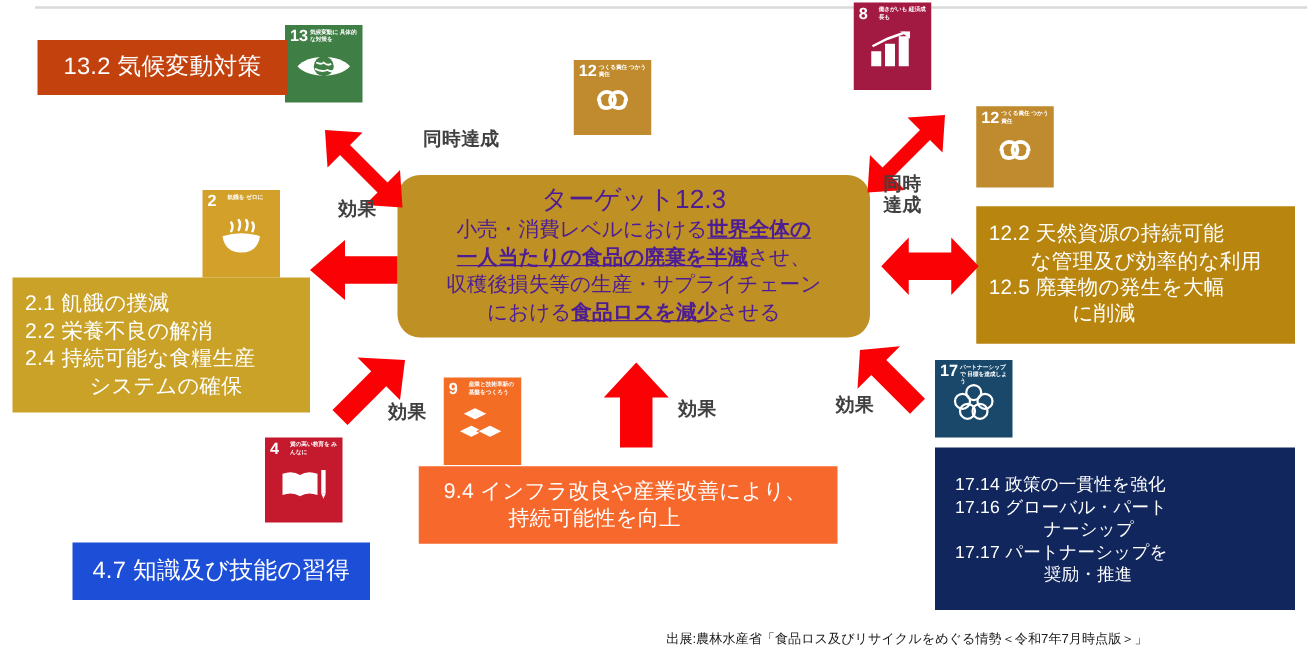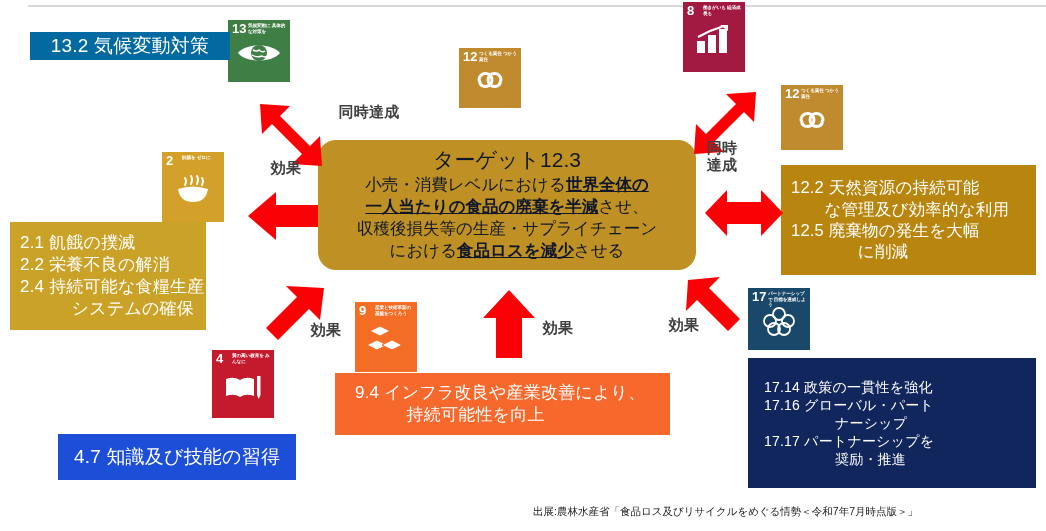--- a/index.html
+++ b/index.html
@@ -26,21 +26,21 @@
     white-space:pre-line;
     letter-spacing:.2px;
   }
 
   
   .center-box{
     position:absolute;
     left:318px;top:140px;width:378px;height:130px;
     background:#bf9023;
     border-radius:18px;
-    color:#0f172a;
+    color:#4c1d95;
     display:flex;flex-direction:column;align-items:center;justify-content:center;
     text-align:center;
     padding:4px 10px;
     box-sizing:border-box;
   }
   .center-title{font-size:21px;line-height:1.18;margin-bottom:1px;}
   .center-body{font-size:16.5px;line-height:1.33;text-align:center;}
   .center-body b{font-weight:bold;text-decoration:underline;}
 
   
@@ -89,21 +89,21 @@
   <div class="sdg" style="left:228px;top:20px;width:62px;height:62px;background:#3f7e44;">
     <span class="num">13</span>
     <span class="cap">気候変動に
 具体的な対策を</span>
     <svg width="46" height="24" viewBox="0 0 46 24">
       <path d="M2 12 C10 2 36 2 44 12 C36 22 10 22 2 12 Z" fill="#ffffff"></path>
       <circle cx="23" cy="12" r="8" fill="#3f7e44"></circle>
       <path d="M17 9 q4 2 6 0 q3 3 6 1 M16 14 q5 3 10 1 q3 2 5 0" stroke="#ffffff" stroke-width="1.4" fill="none"></path>
     </svg>
   </div>
-  <div class="box" style="left:30px;top:32px;width:200px;height:28px;background:#0369a1;font-size:19px;text-align:center;align-items:center;">
+  <div class="box" style="left:30px;top:32px;width:200px;height:44px;background:#c2410c;font-size:19px;text-align:center;align-items:center;">
     <span>13.2 気候変動対策</span>
   </div>
 
   <div class="sdg" style="left:683px;top:2px;width:62px;height:70px;background:#a21942;">
     <span class="num">8</span>
     <span class="cap">働きがいも
 経済成長も</span>
     <svg width="40" height="30" viewBox="0 0 40 30">
       <rect x="3" y="16" width="8" height="12" fill="#ffffff"></rect>
       <rect x="14" y="10" width="8" height="18" fill="#ffffff"></rect>
@@ -183,21 +183,21 @@
     <svg width="42" height="30" viewBox="0 0 42 30">
       <path d="M6 14 q15 -5 30 0 q-2 13 -15 13 q-13 0 -15 -13 Z" fill="#ffffff"></path>
       <g stroke="#ffffff" stroke-width="2" fill="none" stroke-linecap="round">
         <path d="M13 10 q2 -4 0 -7"></path>
         <path d="M19 9 q2 -5 0 -8"></path>
         <path d="M25 9 q2 -5 0 -8"></path>
         <path d="M30 10 q2 -4 0 -7"></path>
       </g>
     </svg>
   </div>
-  <div class="box" style="left:10px;top:222px;width:196px;height:108px;background:#c9a227;font-size:17px;padding-left:10px;">
+  <div class="box" style="left:10px;top:222px;width:238px;height:108px;background:#c9a227;font-size:17px;padding-left:10px;">
     <span>2.1 飢餓の撲滅
 2.2 栄養不良の解消
 2.4 持続可能な食糧生産
 　　　システムの確保</span>
   </div>
 
   <div class="sdg" style="left:212px;top:350px;width:62px;height:68px;background:#c5192d;">
     <span class="num">4</span>
     <span class="cap">質の高い教育を
 みんなに</span>

